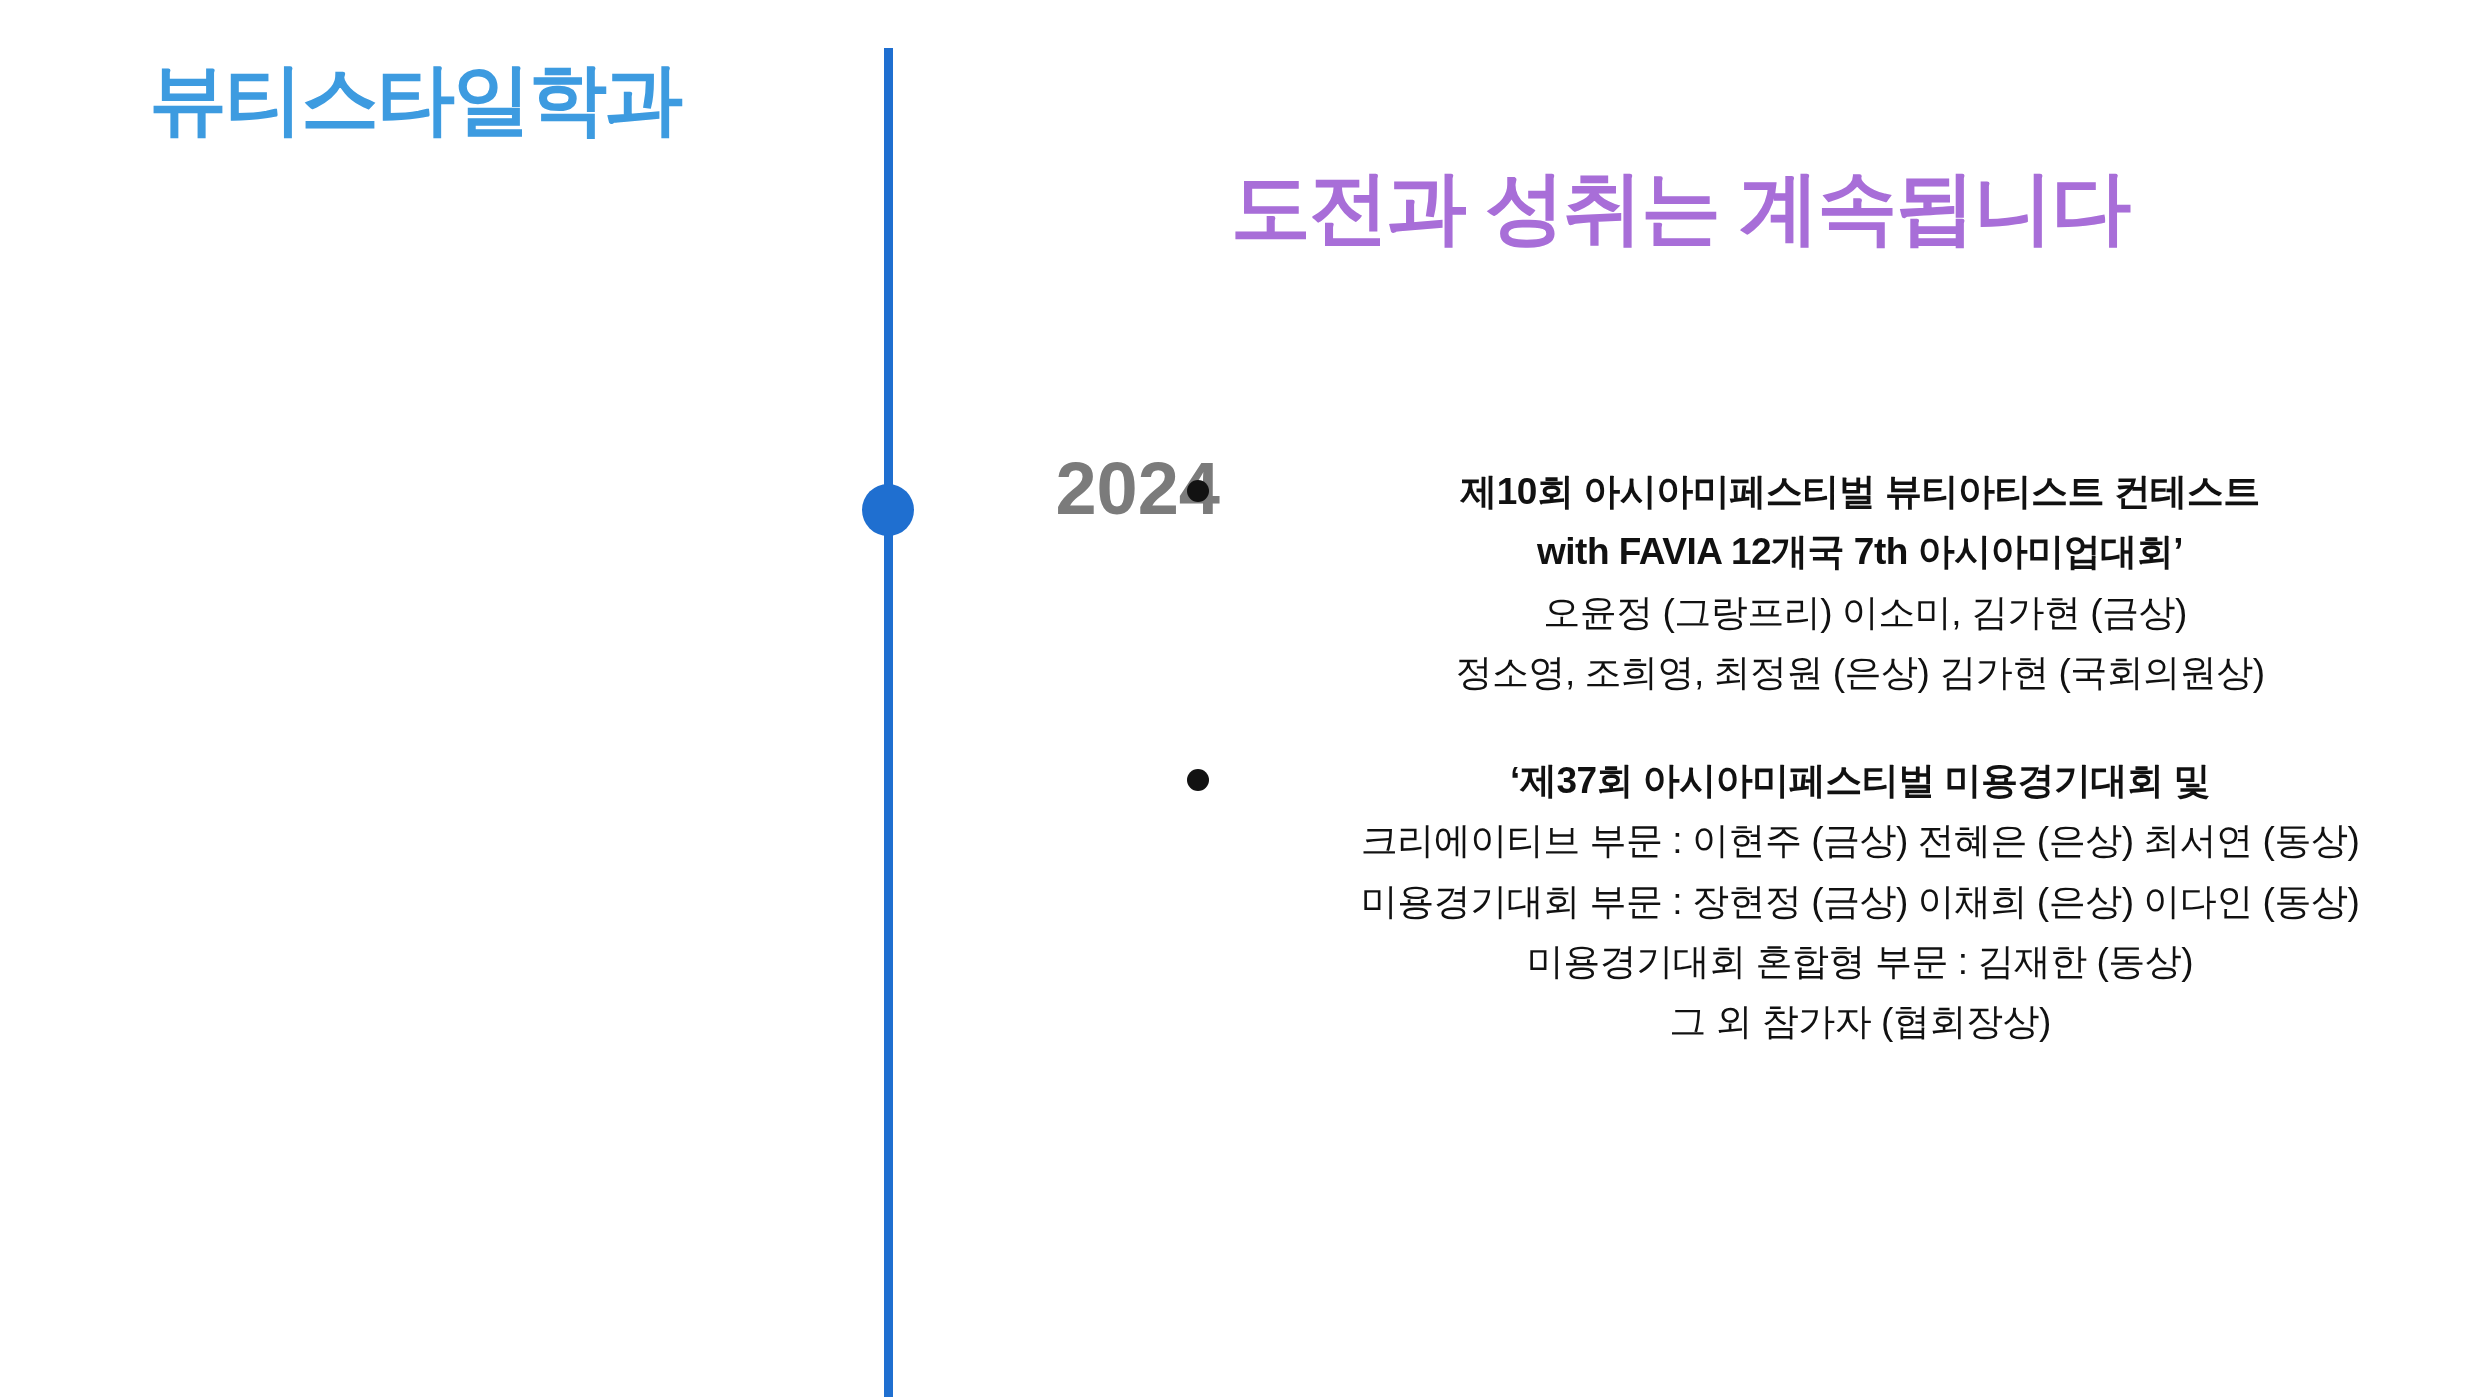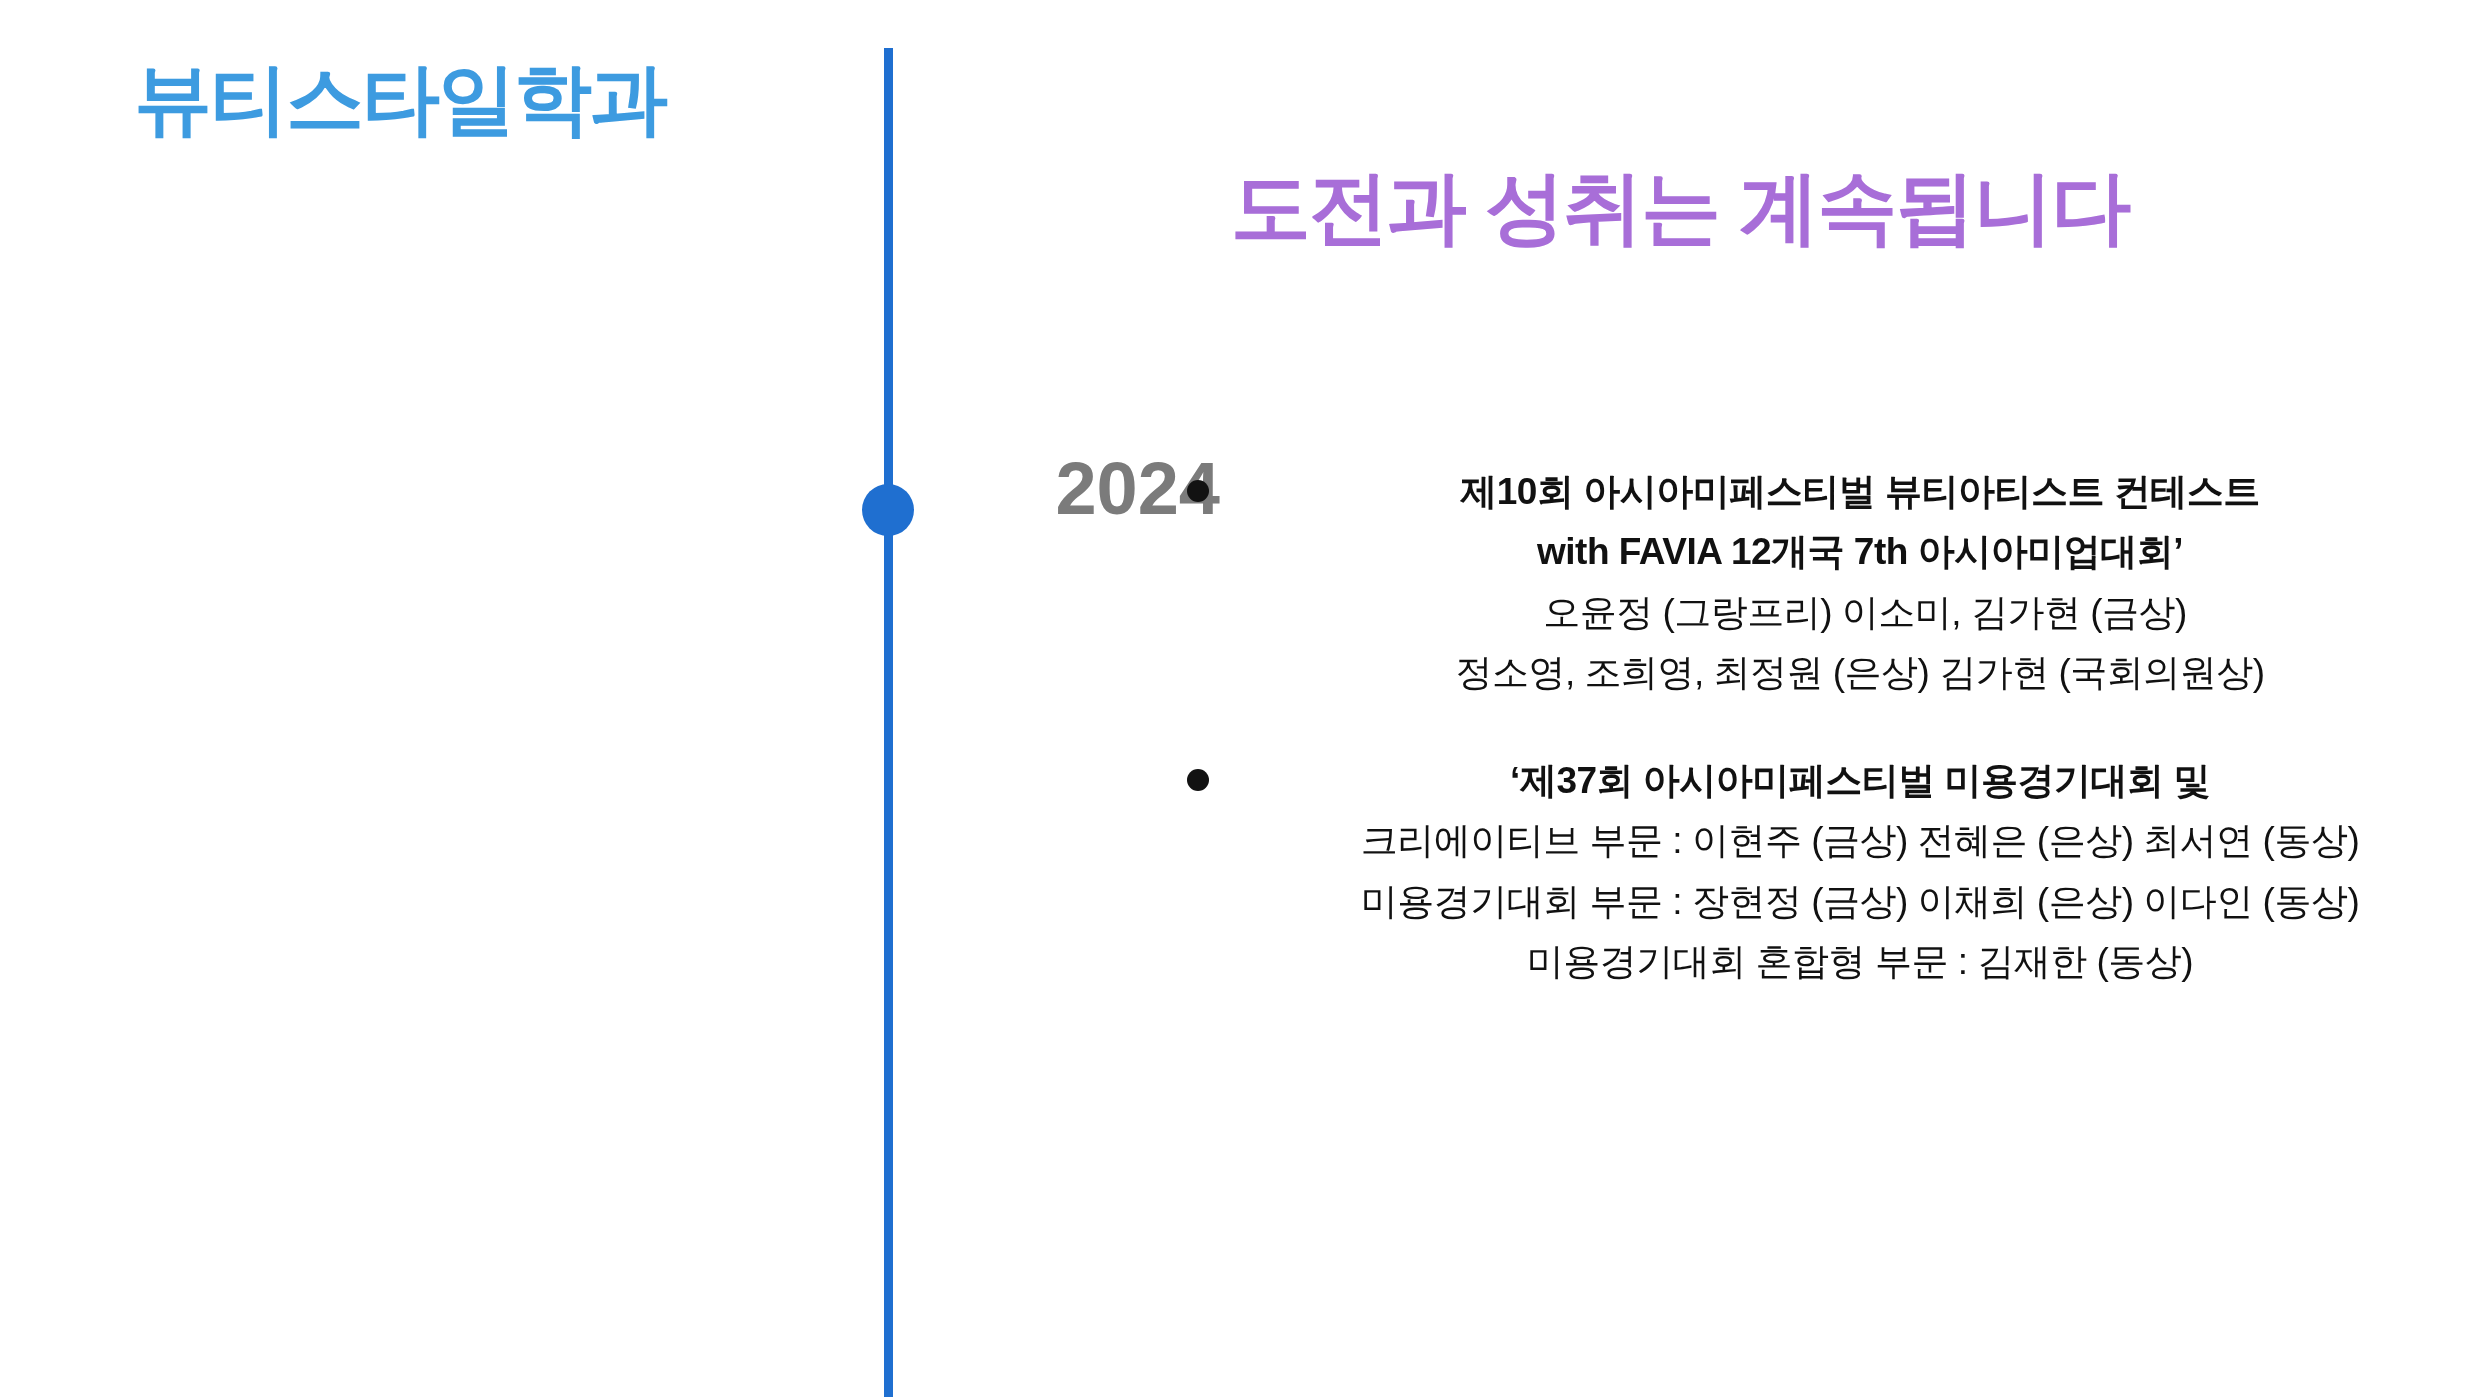--- a/index.html
+++ b/index.html
@@ -13,21 +13,21 @@
     height: 1397px;
     position: relative;
     overflow: hidden;
     font-family: "Liberation Sans", "DejaVu Sans", sans-serif;
     color: #1a1a1a;
   }
 
   
   .left-title {
     position: absolute;
-    left: 0px;
+    left: 15px;
     top: 50px;
     width: 800px;
     text-align: center;
     font-weight: bold;
     font-size: 78px;
     line-height: 1.28;
     color: #3d9be0;
     letter-spacing: -2px;
   }
   .left-title .line {
@@ -141,14 +141,15 @@
       <span class="line strong">with FAVIA 12개국 7th 아시아미업대회’</span>
       <span class="line indent">오윤정 (그랑프리) 이소미, 김가현 (금상)</span>
       <span class="line">정소영, 조희영, 최정원 (은상) 김가현 (국회의원상)</span>
     </div>
     <div class="entry">
       <span class="bullet"></span>
       <span class="line strong">‘제37회 아시아미페스티벌 미용경기대회 및</span>
       <span class="line">크리에이티브 부문 : 이현주 (금상) 전혜은 (은상) 최서연 (동상)</span>
       <span class="line">미용경기대회 부문 : 장현정 (금상)  이채희 (은상)  이다인 (동상)</span>
       <span class="line">미용경기대회 혼합형 부문 : 김재한 (동상)</span>
+      <span class="line">그 외 참가자 (협회장상)</span>
     </div>
   </div>
 
 </body></html>

